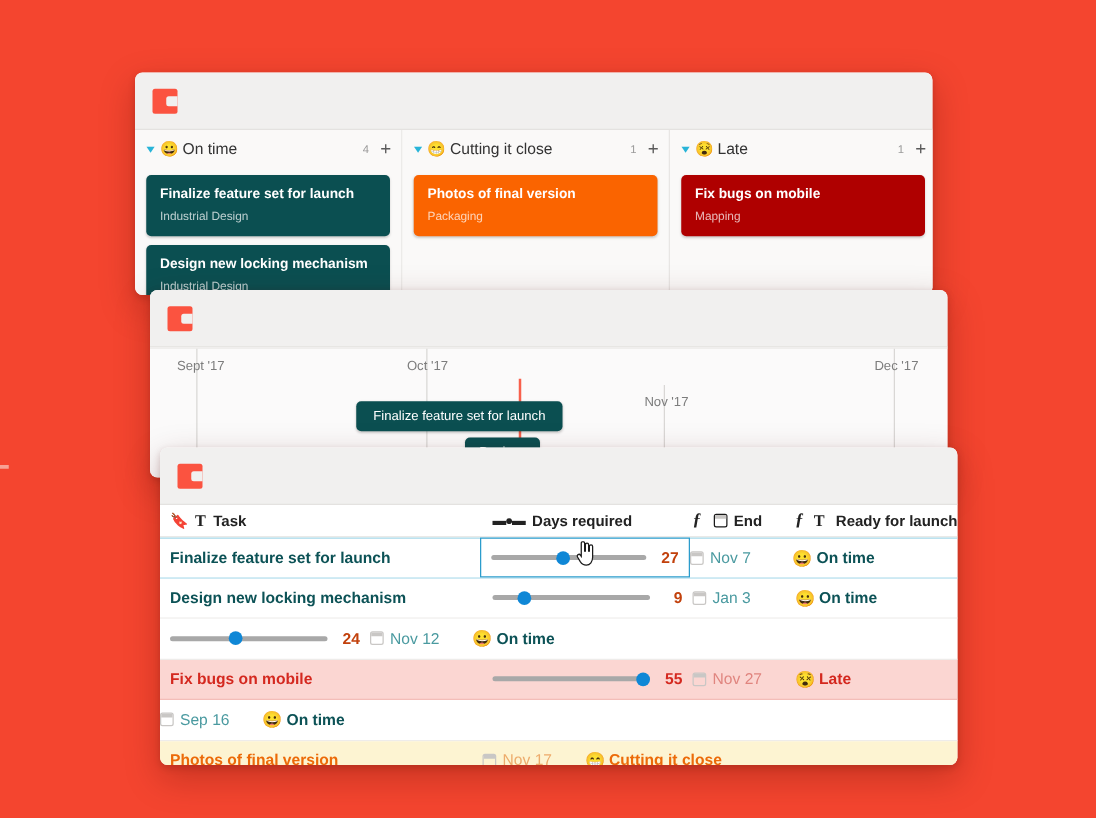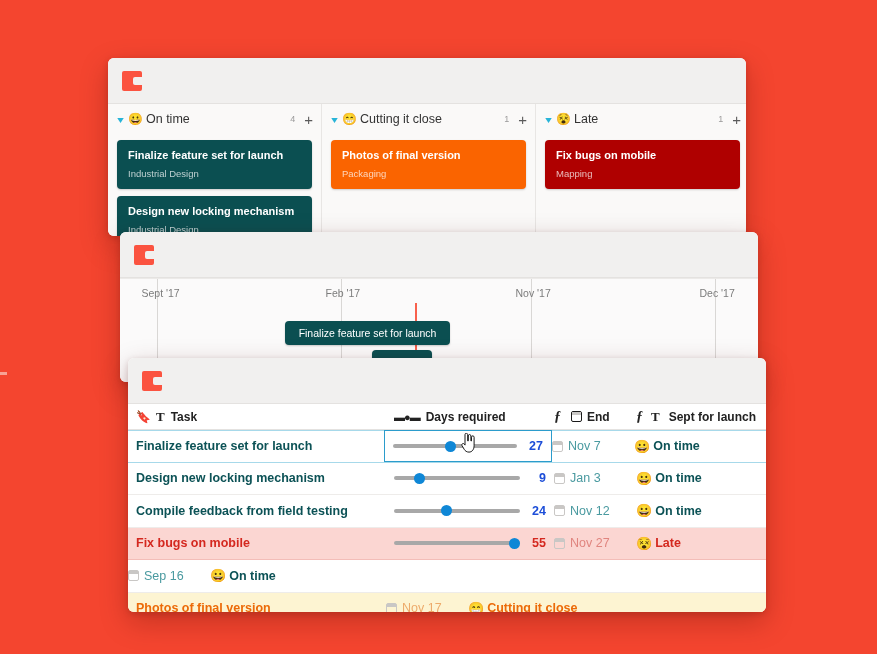--- a/index.html
+++ b/index.html
@@ -133,21 +133,21 @@
   .hdr-slider { margin-right: 6px; letter-spacing: -1px; font-size: 11px; }
 
   .task-name { font-weight: bold; color: #0c5256; }
   .row-late .task-name { color: #d4281f; }
   .row-close .task-name { color: #ec6a08; }
 
   
   .slider { position: relative; flex: 1; height: 18px; display: flex; align-items: center; }
   .track { position: absolute; left: 0; right: 0; height: 4px; background: #a8a8a8; border-radius: 2px; }
   .knob { position: absolute; width: 11px; height: 11px; border-radius: 50%; background: #0f87d6; }
-  .num { width: 26px; text-align: right; font-weight: bold; color: #1d4ed8; font-size: 12.5px; }
+  .num { width: 26px; text-align: right; font-weight: bold; color: #c2410c; font-size: 12.5px; }
   .row-late .num { color: #d4281f; }
   .row-close .num { color: #ec6a08; }
 
   .cal-ico {
     width: 11px; height: 11px; border: 1.3px solid #c9c7c5;
     border-radius: 2px; position: relative; flex: 0 0 auto;
   }
   .cal-ico::before {
     content: ""; position: absolute; left: 0; right: 0; top: 0; height: 3px;
     background: #c9c7c5;
@@ -252,23 +252,23 @@
 
   <div class="app-card" id="timeline">
     <div class="titlebar">
       <div class="logo"></div>
     </div>
     <div class="tl-axis" id="tl-axis">
         <div class="tl-tick" style="left: 37px;">
           <span>Sept '17</span>
         </div>
         <div class="tl-tick" style="left: 221px;">
-          <span>Feb '17</span>
-        </div>
-        <div class="tl-tick" style="left: 411px;">
+          <span>Oct '17</span>
+        </div>
+        <div class="tl-tick" style="left: 411px; margin-top: 29px;">
           <span>Nov '17</span>
         </div>
         <div class="tl-tick" style="left: 595px;">
           <span>Dec '17</span>
         </div>
         <div class="tl-today" style="left: 295px;"></div>
         <div class="tl-bar" style="left: 165px; top: 42px; width: 165px; height: 24px;">
           <span>Finalize feature set for launch</span>
         </div>
         <div class="tl-bar" style="left: 252px; top: 71px; width: 60px; height: 24px;">
@@ -293,21 +293,21 @@
         <span>Days required</span>
       </div>
       <div class="c-end">
         <span class="hdr-f">ƒ</span>
         <span class="cal-ico" style="border-color:#1a1a1a;"></span>
         <span>End</span>
       </div>
       <div class="c-ready">
         <span class="hdr-f">ƒ</span>
         <span class="hdr-T">T</span>
-        <span style="white-space:nowrap;">Sept for launch</span>
+        <span style="white-space:nowrap;">Ready for launch</span>
       </div>
     </div>
 
     <div id="tb-rows">
         <div class="tb-row row-ok row-selected">
           <div class="c-task">
             <span class="task-name">Finalize feature set for launch</span>
           </div>
           <div class="c-days cell-active">
             <div class="slider">
@@ -339,23 +339,20 @@
           <div class="c-end">
             <span class="cal-ico"></span>
             <span class="end-date">Jan 3</span>
           </div>
           <div class="c-ready">
             <span class="emo">😀</span>
             <span class="ready-text">On time</span>
           </div>
         </div>
         <div class="tb-row row-ok">
-          <div class="c-task">
-            <span class="task-name">Compile feedback from field testing</span>
-          </div>
           <div class="c-days">
             <div class="slider">
               <div class="track"></div>
               <div class="knob" style="left:calc(41% - 5px)"></div>
             </div>
             <span class="num">24</span>
           </div>
           <div class="c-end">
             <span class="cal-ico"></span>
             <span class="end-date">Nov 12</span>

